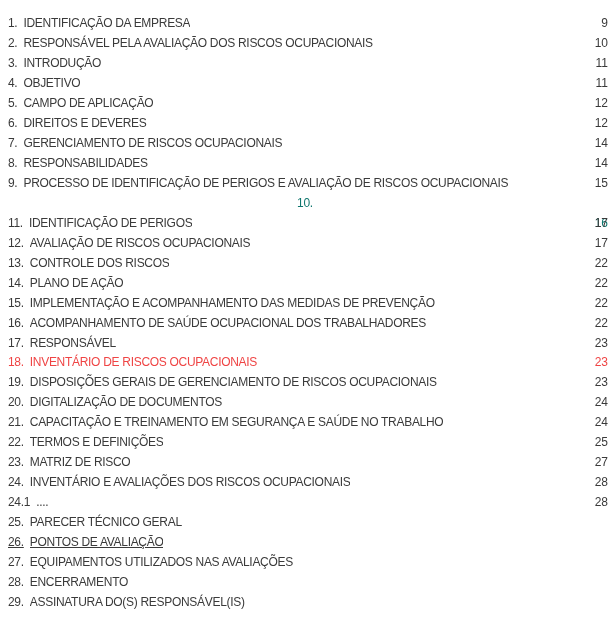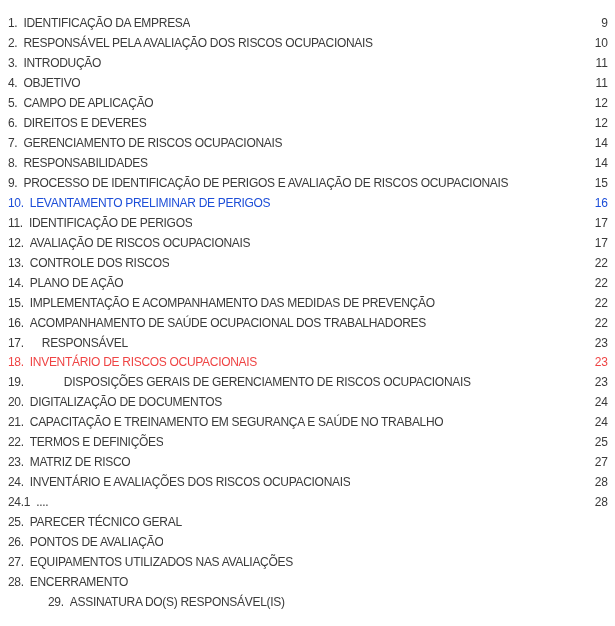--- a/index.html
+++ b/index.html
@@ -102,21 +102,21 @@
     <span class="title">RESPONSABILIDADES</span>
     <span class="page">14</span>
   </div>
 
   <div class="toc-row" style="color: rgb(58, 58, 58);">
     <span class="num">9.</span>
     <span class="title">PROCESSO DE IDENTIFICAÇÃO DE PERIGOS E AVALIAÇÃO DE RISCOS OCUPACIONAIS</span>
     <span class="page">15</span>
   </div>
 
-  <div class="toc-row" style="color: #1d4ed8;">
+  <div class="toc-row" style="color: #0f766e; flex-direction: column;">
     <span class="num">10.</span>
     <span class="title">LEVANTAMENTO PRELIMINAR DE PERIGOS</span>
     <span class="page">16</span>
   </div>
 
   <div class="toc-row" style="color: rgb(58, 58, 58);">
     <span class="num">11.</span>
     <span class="title">IDENTIFICAÇÃO DE PERIGOS</span>
     <span class="page">17</span>
   </div>
@@ -144,33 +144,33 @@
     <span class="title">IMPLEMENTAÇÃO E ACOMPANHAMENTO DAS MEDIDAS DE PREVENÇÃO</span>
     <span class="page">22</span>
   </div>
 
   <div class="toc-row" style="color: rgb(58, 58, 58);">
     <span class="num">16.</span>
     <span class="title">ACOMPANHAMENTO DE SAÚDE OCUPACIONAL DOS TRABALHADORES</span>
     <span class="page">22</span>
   </div>
 
-  <div class="toc-row" style="color: rgb(58, 58, 58); gap: 12px;">
+  <div class="toc-row" style="color: rgb(58, 58, 58);">
     <span class="num">17.</span>
     <span class="title">RESPONSÁVEL</span>
     <span class="page">23</span>
   </div>
 
   <div class="toc-row" style="color: #ef4444;">
     <span class="num">18.</span>
     <span class="title">INVENTÁRIO DE RISCOS OCUPACIONAIS</span>
     <span class="page">23</span>
   </div>
 
-  <div class="toc-row" style="color: rgb(58, 58, 58); gap: 34px;">
+  <div class="toc-row" style="color: rgb(58, 58, 58);">
     <span class="num">19.</span>
     <span class="title">DISPOSIÇÕES GERAIS DE GERENCIAMENTO DE RISCOS OCUPACIONAIS</span>
     <span class="page">23</span>
   </div>
 
   <div class="toc-row" style="color: rgb(58, 58, 58);">
     <span class="num">20.</span>
     <span class="title">DIGITALIZAÇÃO DE DOCUMENTOS</span>
     <span class="page">24</span>
   </div>
@@ -204,37 +204,37 @@
     <span class="title">....</span>
     <span class="page">28</span>
   </div>
 
   <div class="toc-row" style="color: rgb(58, 58, 58);">
     <span class="num">25.</span>
     <span class="title">PARECER TÉCNICO GERAL</span>
     <span class="page"></span>
   </div>
 
-  <div class="toc-row" style="color: rgb(58, 58, 58);">
+  <div class="toc-row" style="color: rgb(58, 58, 58); text-decoration: underline;">
     <span class="num">26.</span>
     <span class="title">PONTOS DE AVALIAÇÃO</span>
     <span class="page"></span>
   </div>
 
   <div class="toc-row" style="color: rgb(58, 58, 58);">
     <span class="num">27.</span>
     <span class="title">EQUIPAMENTOS UTILIZADOS NAS AVALIAÇÕES</span>
     <span class="page"></span>
   </div>
 
   <div class="toc-row" style="color: rgb(58, 58, 58);">
     <span class="num">28.</span>
     <span class="title">ENCERRAMENTO</span>
     <span class="page"></span>
   </div>
 
-  <div class="toc-row" style="color: rgb(58, 58, 58); margin-left: 40px;">
+  <div class="toc-row" style="color: rgb(58, 58, 58);">
     <span class="num">29.</span>
     <span class="title">ASSINATURA DO(S) RESPONSÁVEL(IS)</span>
     <span class="page"></span>
   </div>
 </div>
 </main>
 
 </body></html>

